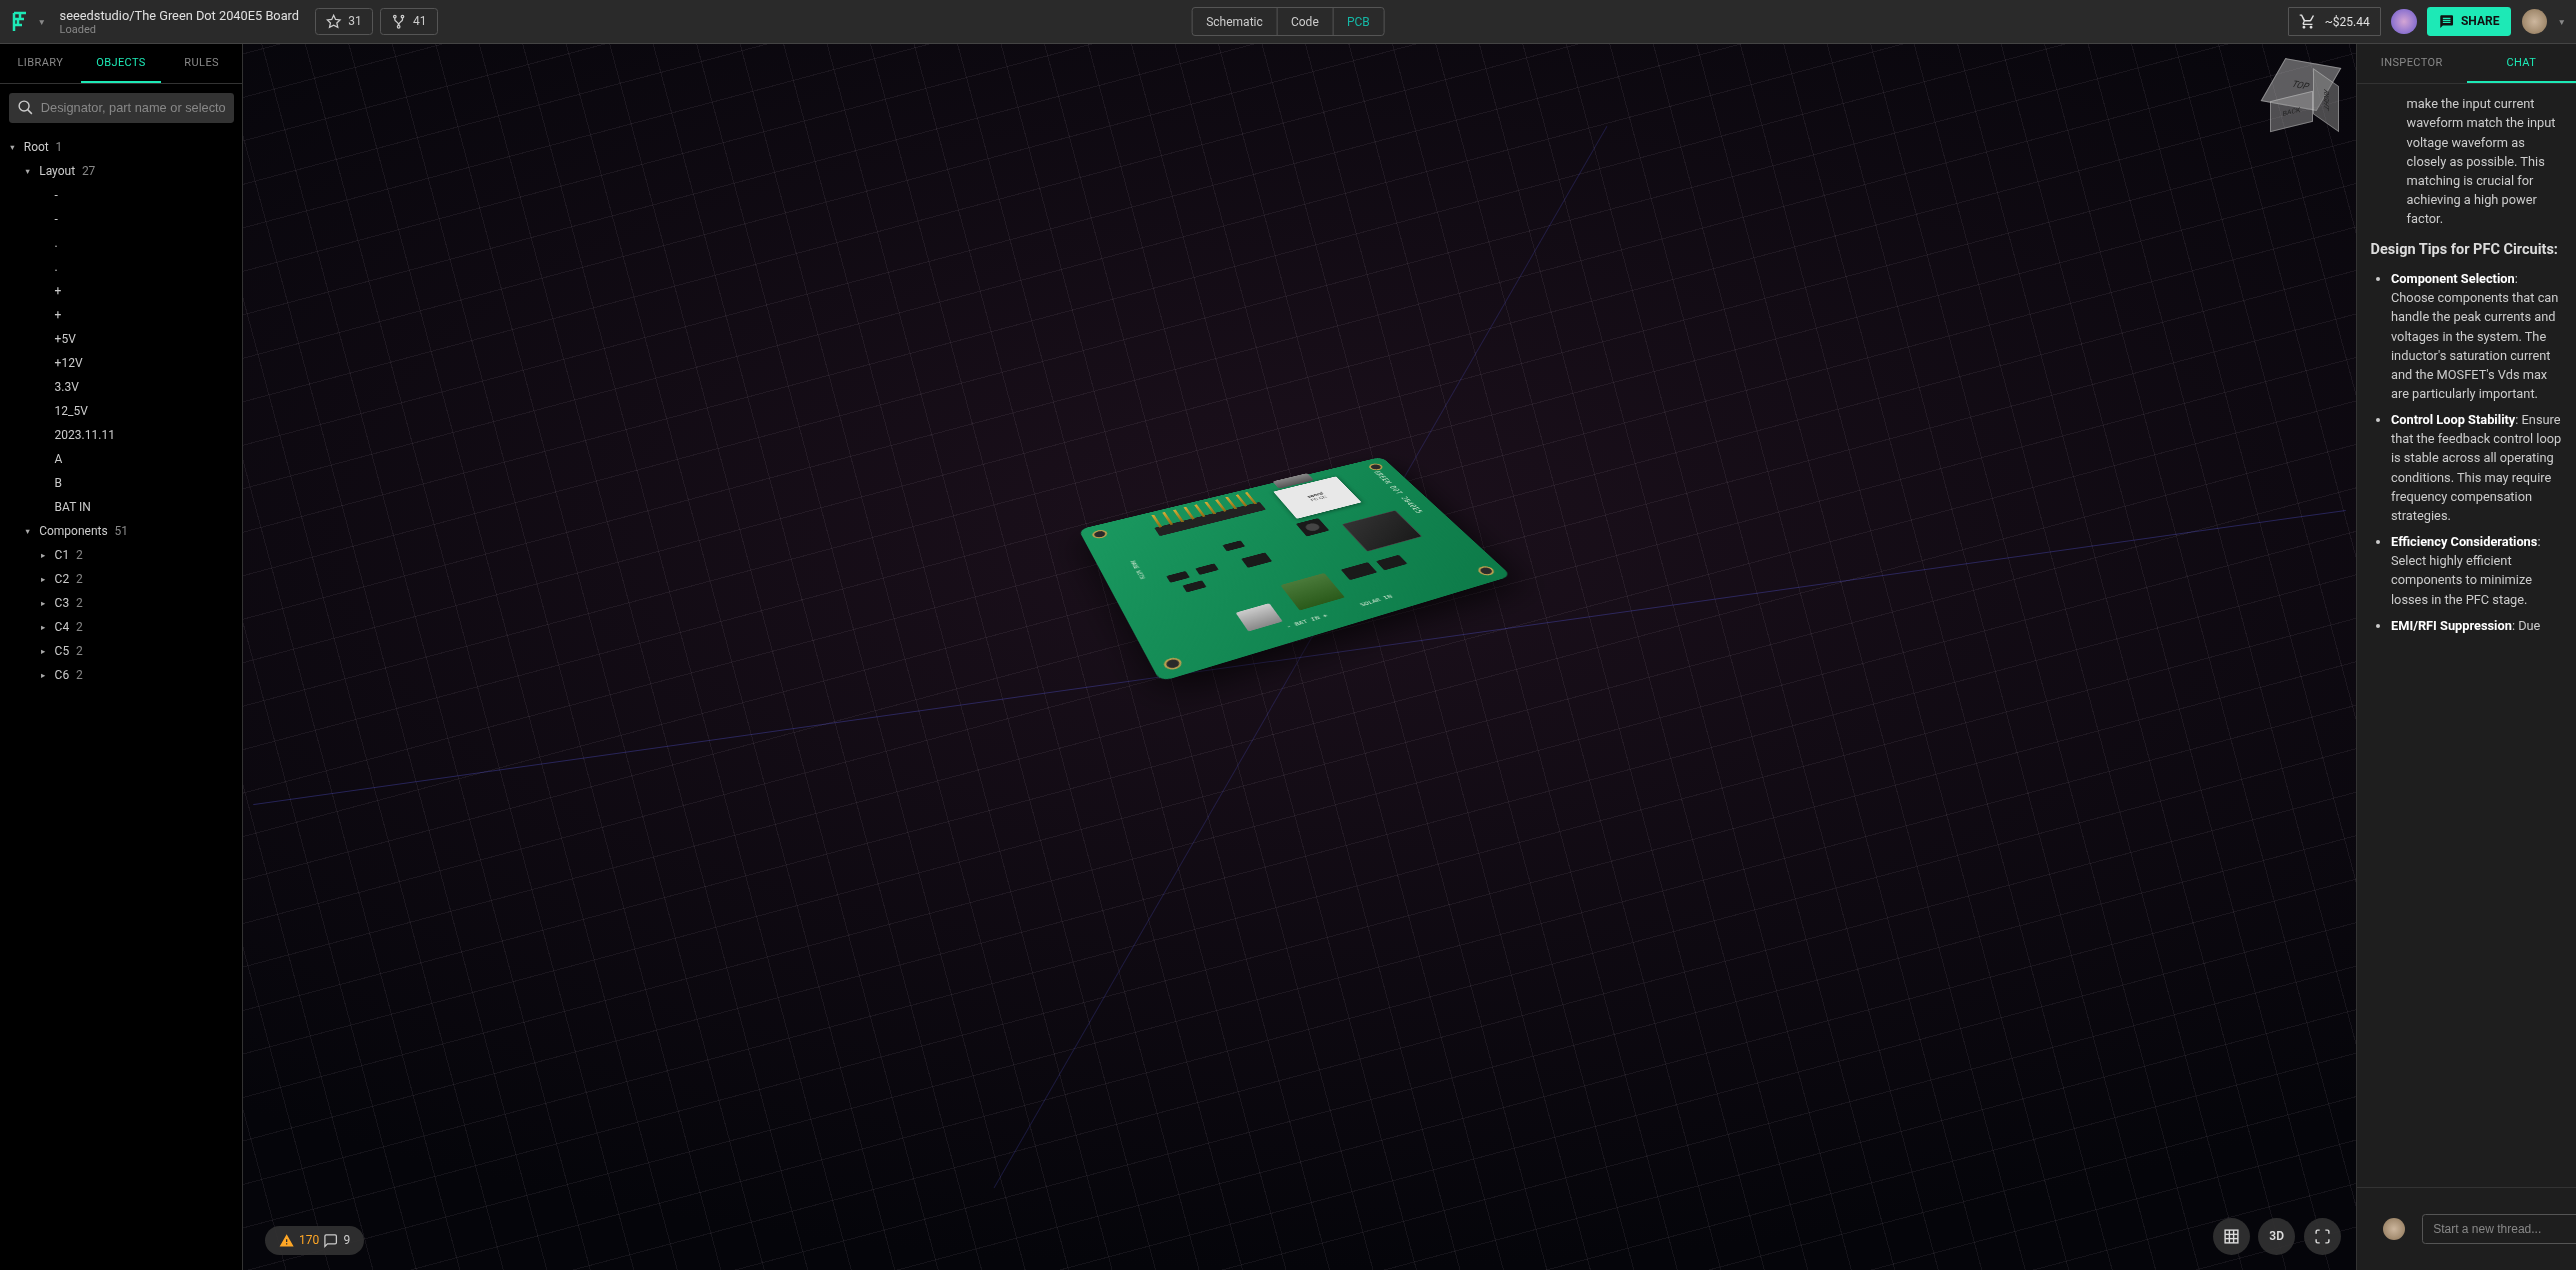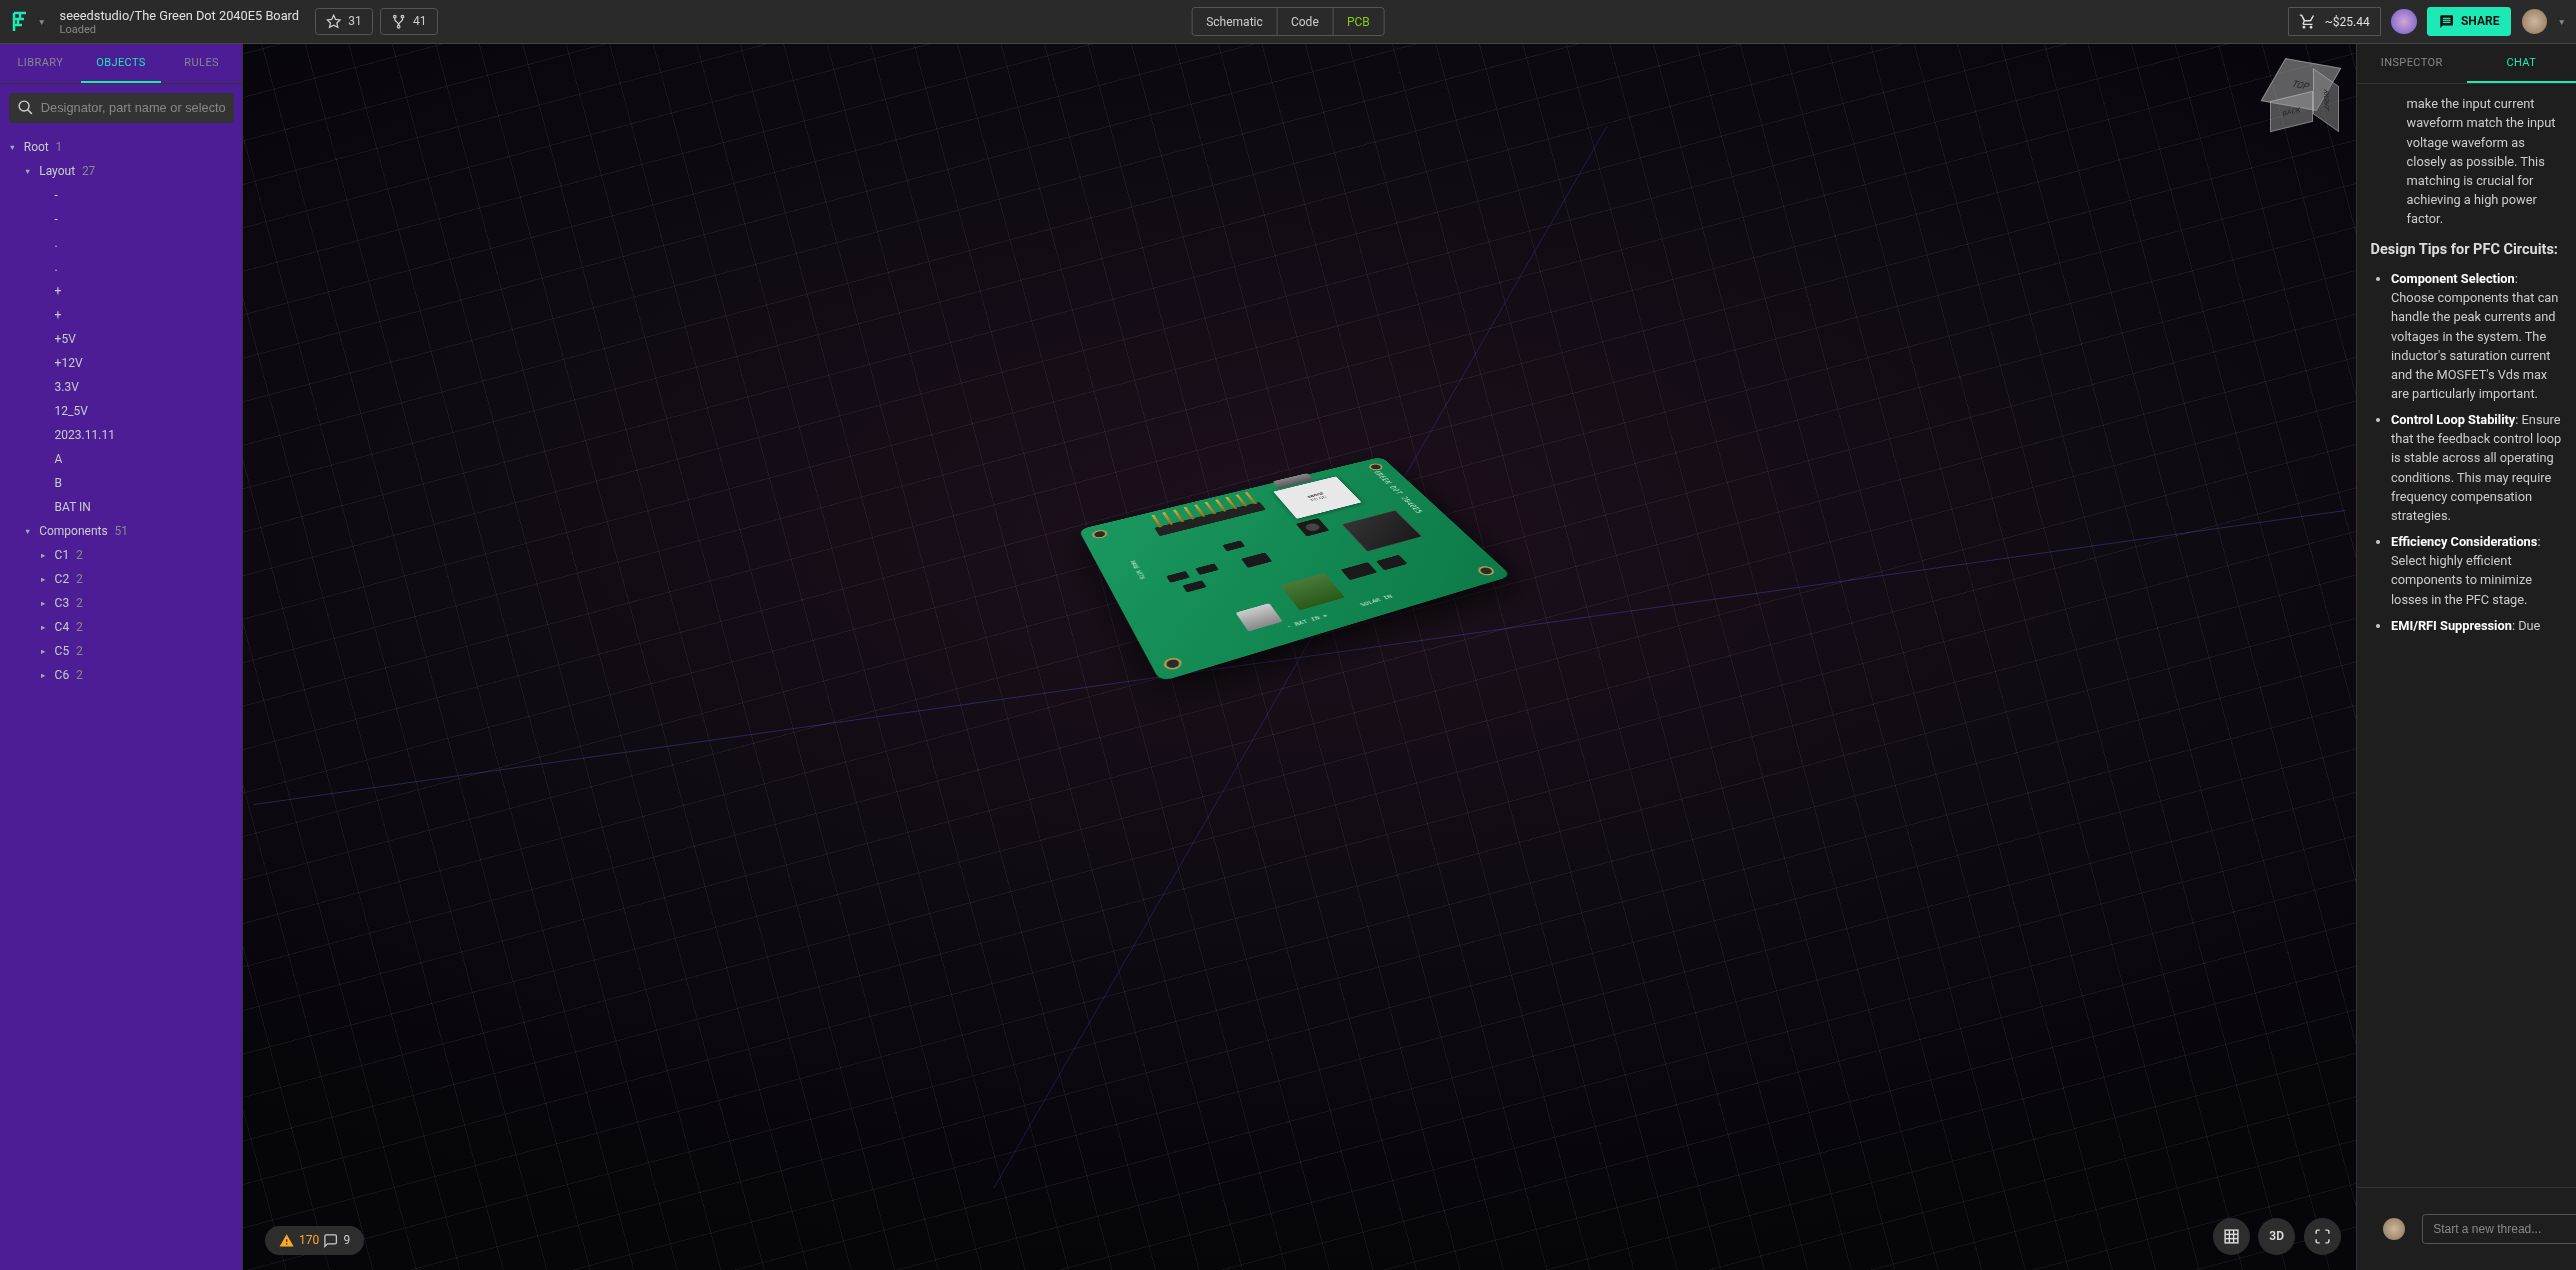--- a/index.html
+++ b/index.html
@@ -11,33 +11,33 @@
 .logo-caret { color: #888; font-size: 8.5px; margin-right: 13.6px; }
 .title-block { display: flex; flex-direction: column; margin-right: 16px; }
 .title-main { font-size: 12.8px; color: #e0e0e0; font-weight: 400; }
 .title-sub { font-size: 11px; color: #888; }
 .stat-group { display: flex; gap: 6.8px; }
 .stat-box { display: flex; align-items: center; gap: 6.8px; border: 0.9px solid #555; border-radius: 3.4px; padding: 5.1px 10.2px; color: #ccc; cursor: pointer; }
 .stat-box svg { width: 15.3px; height: 15.3px; }
 .center-tabs { position: absolute; left: 50%; transform: translateX(-50%); display: flex; border: 0.9px solid #555; border-radius: 3.4px; overflow: hidden; }
 .center-tab { padding: 6.8px 13.6px; cursor: pointer; color: #ccc; border-right: 0.9px solid #555; }
 .center-tab:last-child { border-right: none; }
-.center-tab.active { color: #84cc16; }
+.center-tab.active { color: #14b8a6; }
 .topbar-right { margin-left: auto; display: flex; align-items: center; gap: 10.2px; }
 .cart-box { display: flex; align-items: center; gap: 8.5px; border: 0.9px solid #555; border-radius: 1px; padding: 5.1px 10.2px; cursor: pointer; }
 .avatar { width: 25.6px; height: 25.6px; border-radius: 50%; background: radial-gradient(circle, #d4a5d4, #6a5acd); }
 .avatar2 { width: 25.6px; height: 25.6px; border-radius: 50%; background: radial-gradient(circle, #cdb79e, #8b7355); }
 .share-btn { display: flex; align-items: center; gap: 6.8px; background: #1de9b6; color: #111; font-weight: 700; padding: 6.8px 12px; border-radius: 3.4px; cursor: pointer; }
 .avatar-caret { color: #888; font-size: 8.5px; }
 
 
 .main { display: flex; height: calc(100% - 44px); }
 
 
-.left-panel { width: 243px; background: #4c1d95; border-right: 0.9px solid #333; display: flex; flex-direction: column; }
+.left-panel { width: 243px; background: #000000; border-right: 0.9px solid #333; display: flex; flex-direction: column; }
 .left-tabs { display: flex; border-bottom: 0.9px solid #333; }
 .left-tab { flex: 1; text-align: center; padding: 12px 3.4px; cursor: pointer; color: #888; font-size: 11px; letter-spacing: 0.4px; }
 .left-tab.active { color: #1de9b6; border-bottom: 2.6px solid #1de9b6; }
 .search-row { padding: 8.5px; }
 .search-box { display: flex; align-items: center; gap: 6.8px; background: #333; border-radius: 3.4px; padding: 6.8px 8.5px; }
 .search-box svg { width: 17px; height: 17px; color: #ccc; }
 .search-box input { flex: 1; background: transparent; border: none; outline: none; color: #ccc; font-size: 12.8px; }
 .search-box input::placeholder { color: #888; }
 .tree { flex: 1; overflow-y: auto; padding: 3.4px 0; position: relative; }
 .tree::-webkit-scrollbar { width: 6.8px; }

